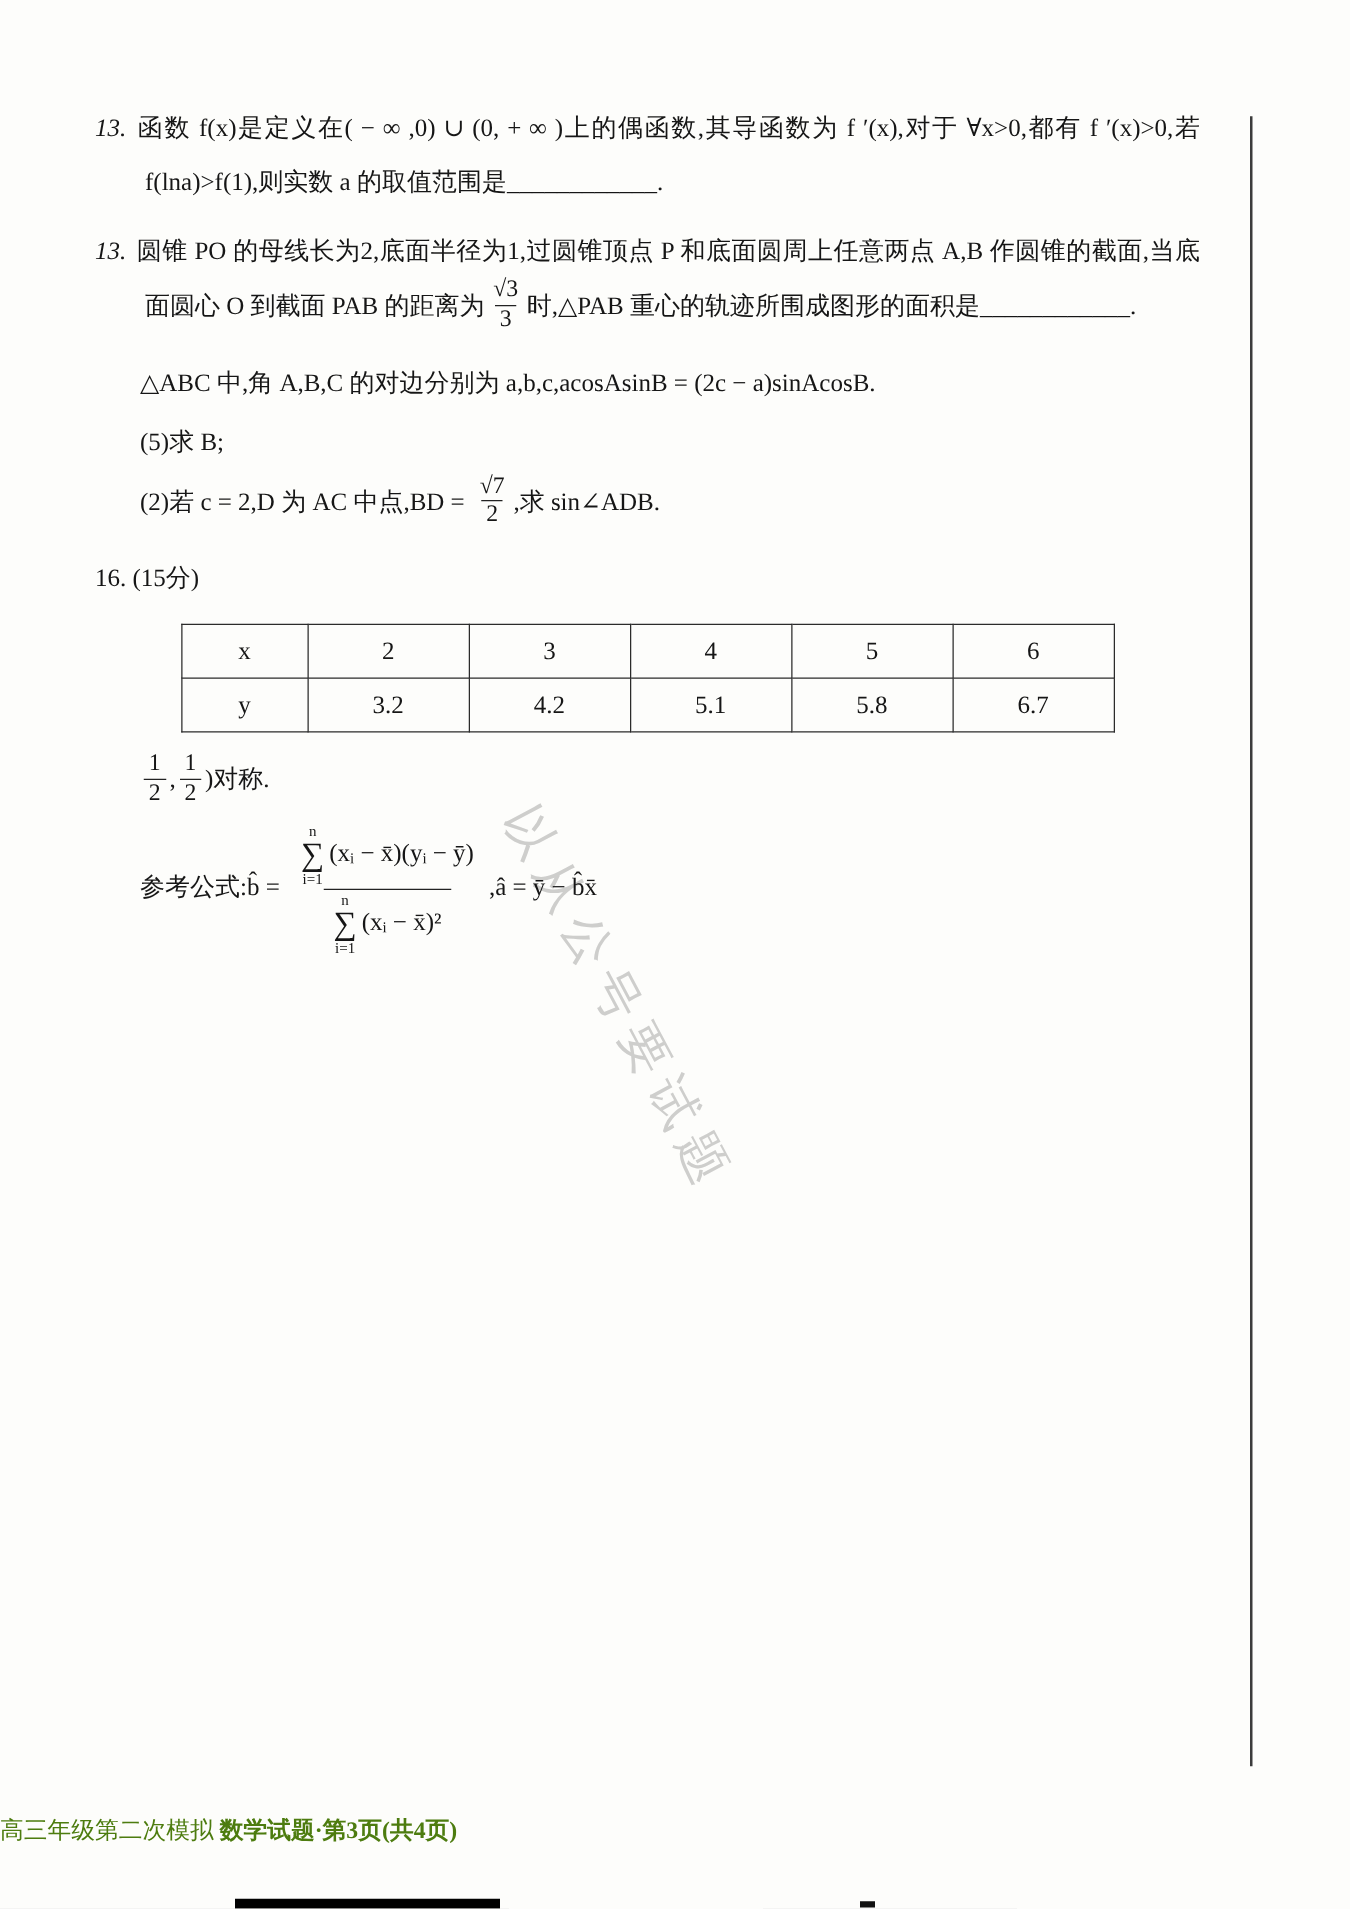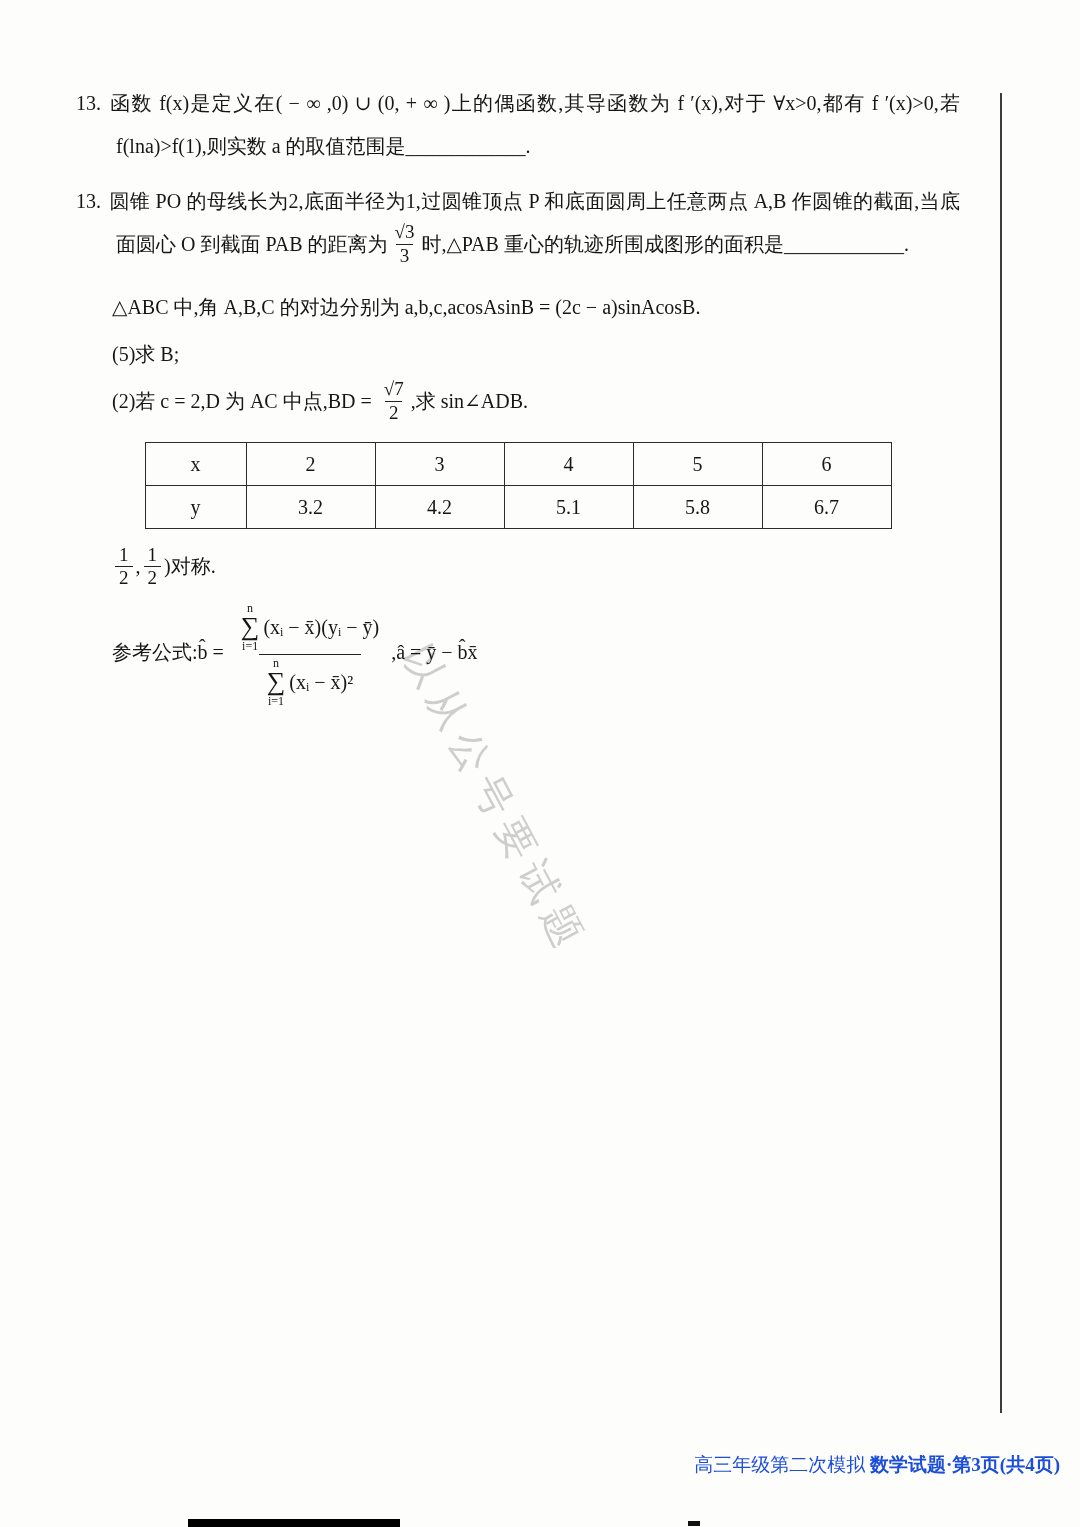--- a/index.html
+++ b/index.html
@@ -11,21 +11,21 @@
     overflow:hidden;
     font-family:"Liberation Serif","DejaVu Serif",serif;
     color:#161616;
     font-size:20px;
     line-height:2.15;
   }
   .content{position:absolute;left:76px;top:82px;width:884px;}
   p{margin:0;}
   .just{text-align:justify;}
   .hang{text-indent:-40px;padding-left:40px;}
-  .qnum{margin-right:8px;}
+  .qnum{margin-right:8px;font-style:italic;}
   .indent1{padding-left:36px;}
   .hang2{padding-left:69px;text-indent:-33px;}
   .bold{font-weight:700;}
   .mb12{margin-bottom:12px;}
   .mb16{margin-bottom:16px;}
   .mb6{margin-bottom:6px;}
   .mb4{margin-bottom:4px;}
   .mt8{margin-top:8px;}
 
   
@@ -64,21 +64,21 @@
     font-size:40px;letter-spacing:9px;white-space:nowrap;
     color:rgba(128,128,128,0.38);pointer-events:none;
   }
 
   
   .right-border{position:absolute;left:1000px;top:93px;width:2px;height:1320px;background:#3c3c3c;}
   .scan-mark-1{position:absolute;left:188px;top:1519px;width:212px;height:8px;background:#000;}
   .scan-mark-2{position:absolute;left:688px;top:1521px;width:12px;height:5px;background:#111;}
   .footer{
     position:absolute;left:0;top:1452px;width:1060px;
-    text-align:right;font-size:19px;line-height:1.4;color:#1d4ed8;
+    text-align:left;font-size:19px;line-height:1.4;color:#4d7c0f;
   }
 </style>
 </head>
 <body>
 
 <div class="page">
 
   <div class="watermark">以从公号要试题</div>
 
   <div class="content">
@@ -91,20 +91,21 @@
         </span><span>时,△PAB 重心的轨迹所围成图形的面积是____________.</span></p>
 
 
     <p class="just indent1 mb4">△ABC 中,角 A,B,C 的对边分别为 a,b,c,acosAsinB = (2c − a)sinAcosB.</p>
     <p class="indent1 mb4">(5)求 B;</p>
     <p class="indent1 mb16"><span>(2)若 c = 2,D 为 AC 中点,BD = </span><span class="frac">
           <span class="num">√7</span>
           <span class="den">2</span>
         </span><span>,求 sin∠ADB.</span></p>
 
+    <p class="mb6">16. (15分)</p>
 
     <table class="datatable">
       <tbody>
           <tr>
         <td class="firstcol">x</td>
         <td>2</td>
         <td>3</td>
         <td>4</td>
         <td>5</td>
         <td>6</td>

